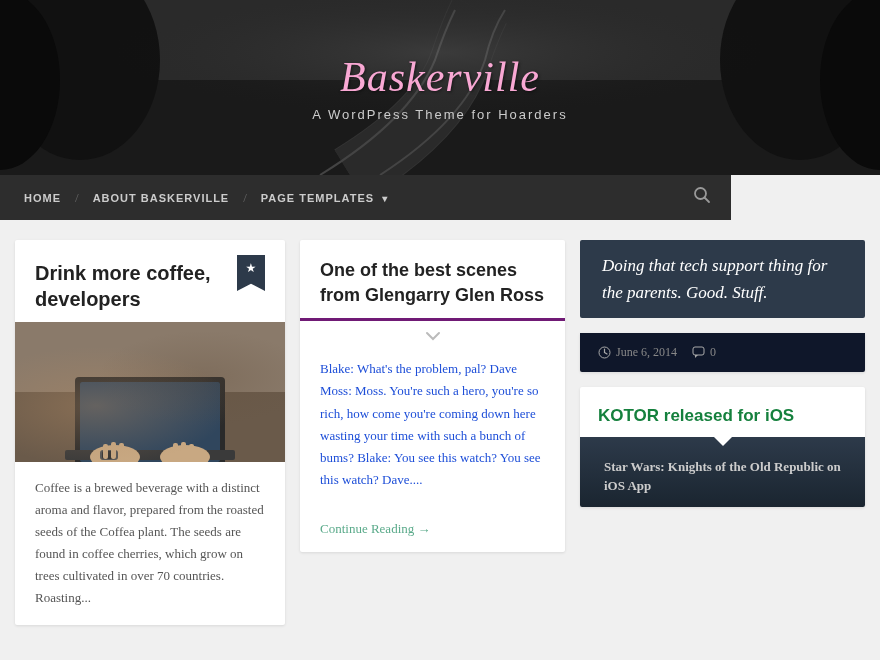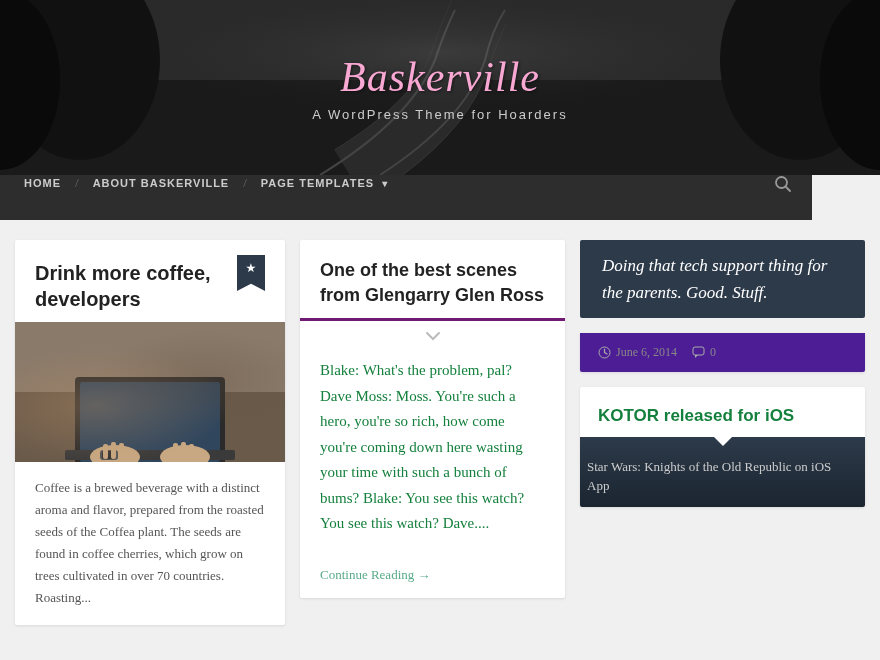--- a/index.html
+++ b/index.html
@@ -48,25 +48,25 @@
       font-family: Arial, sans-serif;
       font-size: 13px;
       color: #ccc;
       letter-spacing: 2px;
       margin-top: 6px;
       text-transform: none;
     }
 
     
     #nav {
-      width: 812px;
+      width: 731px;
       background: #2d2d2d;
       height: 45px;
       display: flex;
-      align-items: flex-start;
+      align-items: center;
       padding: 0 20px;
       position: relative;
     }
     #nav-items {
       display: flex;
       align-items: center;
       gap: 0;
       flex: 1;
     }
     .nav-item {
@@ -202,22 +202,22 @@
     #glengarry-chevron {
       text-align: center;
       padding: 8px 0;
       color: #999;
       font-size: 14px;
     }
     #glengarry-body {
       padding: 5px 20px 15px 20px;
     }
     #glengarry-text {
-      font-size: 15px;
-      color: #15803d;
+      font-size: 13px;
+      color: #1d4ed8;
       line-height: 1.7;
     }
     #continue-reading {
       padding: 15px 20px;
       color: #5aaa8a;
       font-size: 13px;
       cursor: pointer;
       display: flex;
       align-items: center;
       gap: 6px;
@@ -234,21 +234,21 @@
       border-radius: 2px;
     }
     #quote-text {
       font-family: 'Palatino Linotype', 'Book Antiqua', Palatino, cursive;
       font-size: 17px;
       color: #fff;
       line-height: 1.6;
       font-style: italic;
     }
     #quote-meta {
-      background: #4c1d95;
+      background: #0f172a;
       padding: 12px 18px;
       display: flex;
       align-items: center;
       gap: 15px;
       font-size: 12px;
       color: #888;
       border-radius: 0 0 2px 2px;
     }
     #quote-meta-date {
       display: flex;
@@ -439,18 +439,18 @@
         <span>0</span>
       </div>
     </div>
 
     <div id="card-kotor" style="margin-top:15px;">
       <div id="kotor-header">
         <div id="kotor-title">KOTOR released for iOS</div>
       </div>
       <div id="kotor-image">
         <div id="kotor-chevron"></div>
-        <div id="kotor-text-white" style="color:#ccc; font-size:13px; padding: 18px 12px 10px 7px; line-height:1.5;">Star Wars: Knights of the Old Republic on iOS App</div>
+        <div id="kotor-text-white" style="color:#ccc; font-size:13px; padding: 18px 12px 10px 24px; line-height:1.5;font-weight:bold;">Star Wars: Knights of the Old Republic on iOS App</div>
       </div>
     </div>
   </div>
 
 </div>
 
 </body></html>

